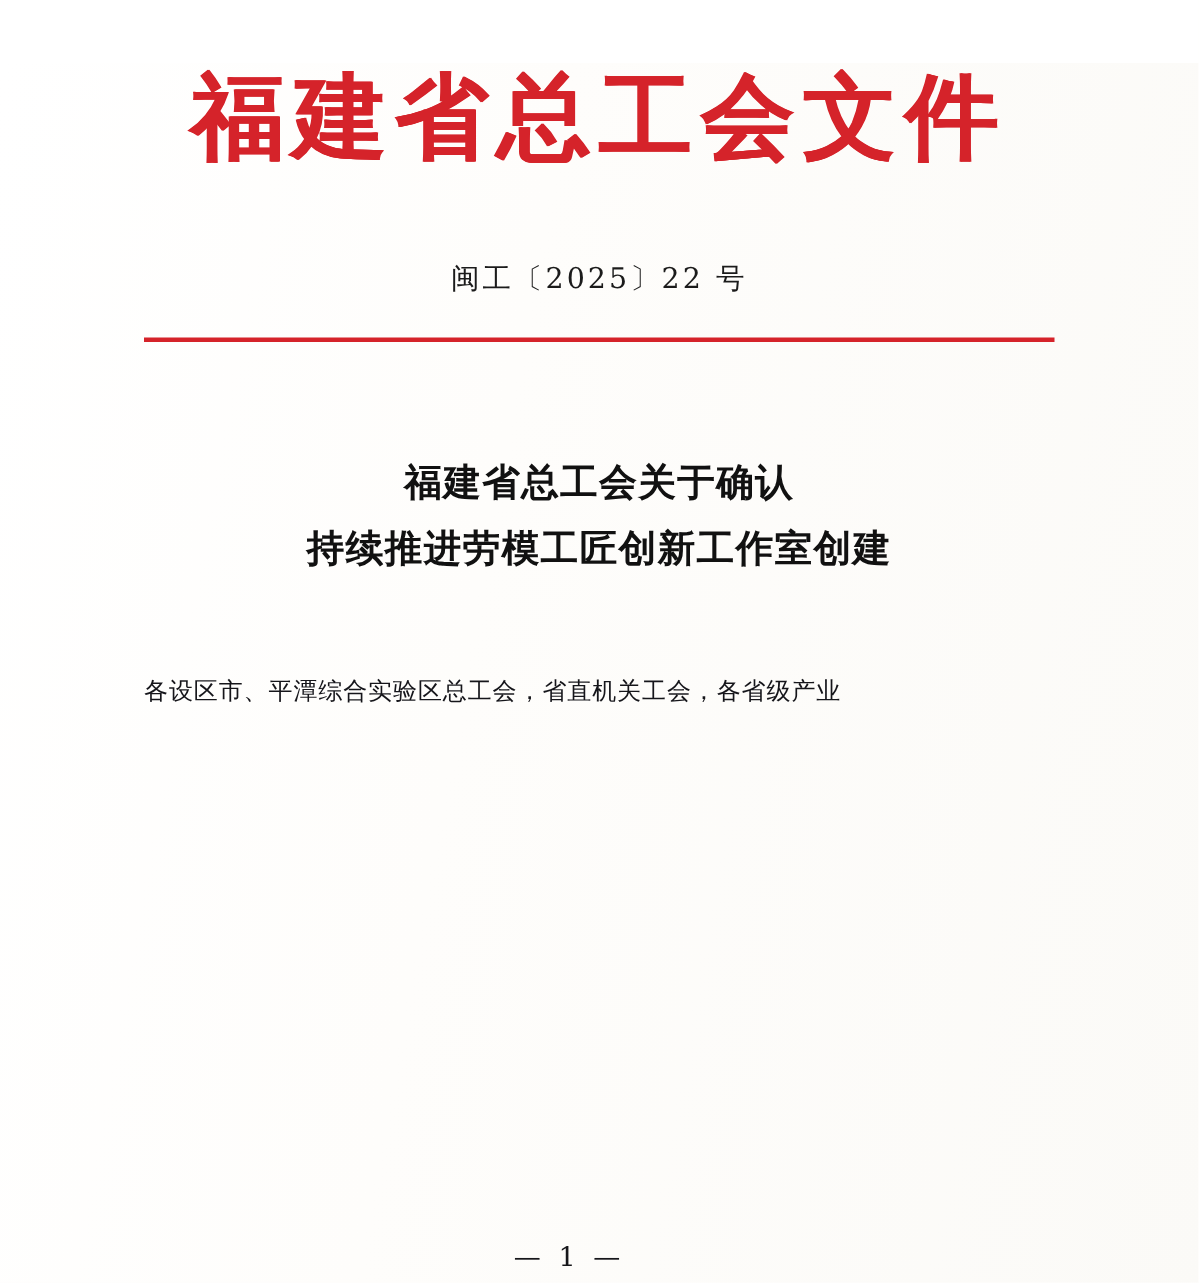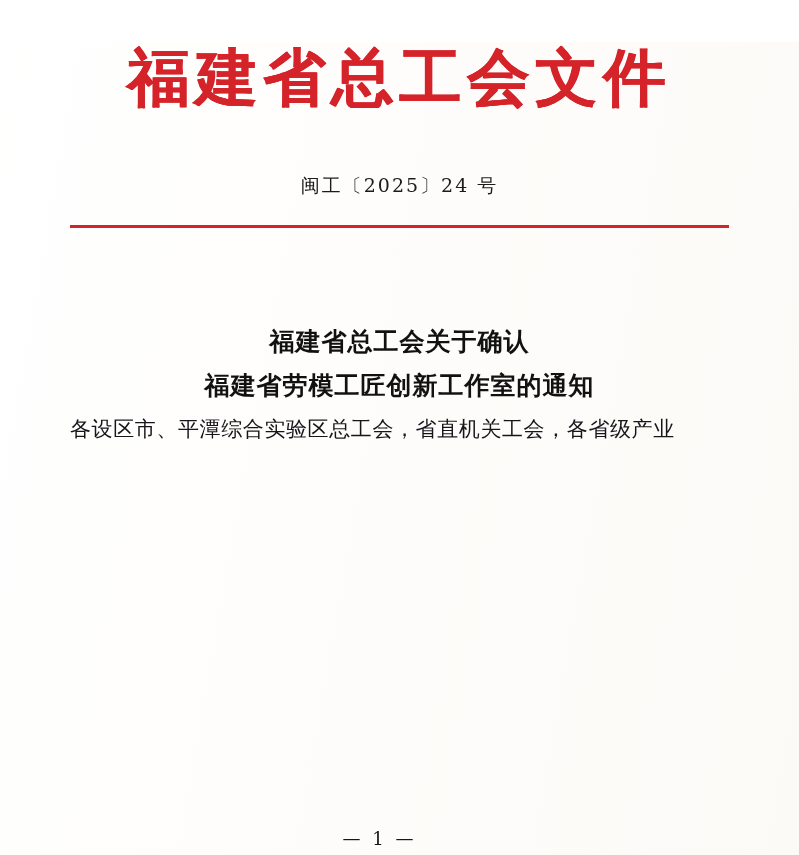--- a/index.html
+++ b/index.html
@@ -22,21 +22,21 @@
   }
   
   .paper-tint {
     position: absolute;
     inset: 0;
     background: linear-gradient(100deg, #ffffff 0%, #fefdfb 40%, #fbfaf7 100%);
     pointer-events: none;
   }
   .content {
     position: relative;
-    padding: 0 70px;
+    padding: 0 96px;
   }
   .doc-title {
     margin-top: 42px;
     text-align: center;
     color: #d5232a;
     font-family: "DejaVu Serif", "Liberation Serif", serif;
     font-weight: 700;
     font-size: 62px;
     letter-spacing: 6px;
     line-height: 1.15;
@@ -51,33 +51,34 @@
     letter-spacing: 2px;
   }
   .red-rule {
     margin: 26px 0 0 0;
     height: 3px;
     background: #d5232a;
     border: none;
     width: 100%;
   }
   .headline {
-    margin-top: 92px;
+    margin-top: 72px;
     text-align: center;
     font-size: 25px;
     font-weight: 700;
     line-height: 1.75;
     color: #111;
     letter-spacing: 1px;
   }
   .headline div {
     white-space: nowrap;
   }
   .body-block {
-    font-size: 21px;
+    margin-top: 56px;
+    font-size: 16px;
     line-height: 2.08;
     color: #15151a;
     letter-spacing: 0.6px;
     text-align: justify;
     text-justify: inter-ideograph;
   }
   .body-block p {
     margin: 0;
   }
   .body-block p.indent {
@@ -98,27 +99,27 @@
 </head>
 <body>
 
 <div class="page">
   <div class="paper-tint"></div>
 
   <div class="content">
 
     <div class="doc-title">福建省总工会文件</div>
 
-    <div class="doc-number">闽工〔2025〕24 号</div>
+    <div class="doc-number">闽工〔2025〕22 号</div>
 
     <hr class="red-rule">
 
     <div class="headline">
       <div>福建省总工会关于确认</div>
-      <div>福建省劳模工匠创新工作室的通知</div>
+      <div>持续推进劳模工匠创新工作室创建</div>
     </div>
 
     <div class="body-block">
       <p>各设区市、平潭综合实验区总工会，省直机关工会，各省级产业</p>
     </div>
 
   </div>
 
   <div class="page-number">— 1 —</div>
 </div>

